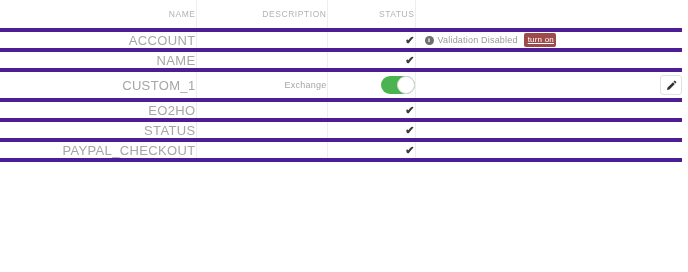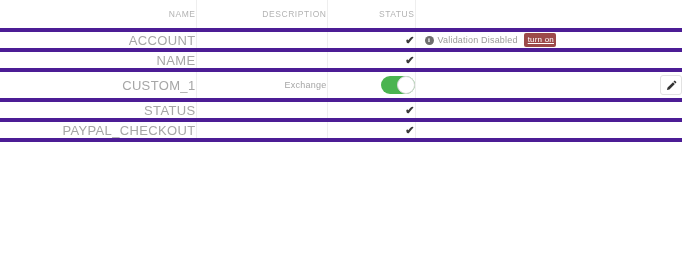--- a/index.html
+++ b/index.html
@@ -208,20 +208,26 @@
           <td class="desc-cell">Exchange</td>
           <td class="status-cell"><span class="toggle"><span class="knob"></span></span></td>
           <td class="action-cell"><button class="edit-btn">
               <svg width="11" height="11" viewBox="0 0 16 16">
                 <path d="M11.9 1.3a1.1 1.1 0 0 1 1.6 0l1.2 1.2a1.1 1.1 0 0 1 0 1.6l-1 1-2.8-2.8 1-1z" fill="#333"></path>
                 <path d="M10.2 3.1 2.3 11l-1 3.7 3.7-1 7.9-7.9-2.7-2.7z" fill="#333"></path>
               </svg>
             </button></td>
         </tr>
         <tr>
+          <td class="name-cell">EO2HO</td>
+          <td class="desc-cell"></td>
+          <td class="status-cell"><span class="check">✔</span></td>
+          <td class="action-cell"></td>
+        </tr>
+        <tr>
           <td class="name-cell">STATUS</td>
           <td class="desc-cell"></td>
           <td class="status-cell"><span class="check">✔</span></td>
           <td class="action-cell"></td>
         </tr>
         <tr>
           <td class="name-cell">PAYPAL_CHECKOUT</td>
           <td class="desc-cell"></td>
           <td class="status-cell"><span class="check">✔</span></td>
           <td class="action-cell"></td>

